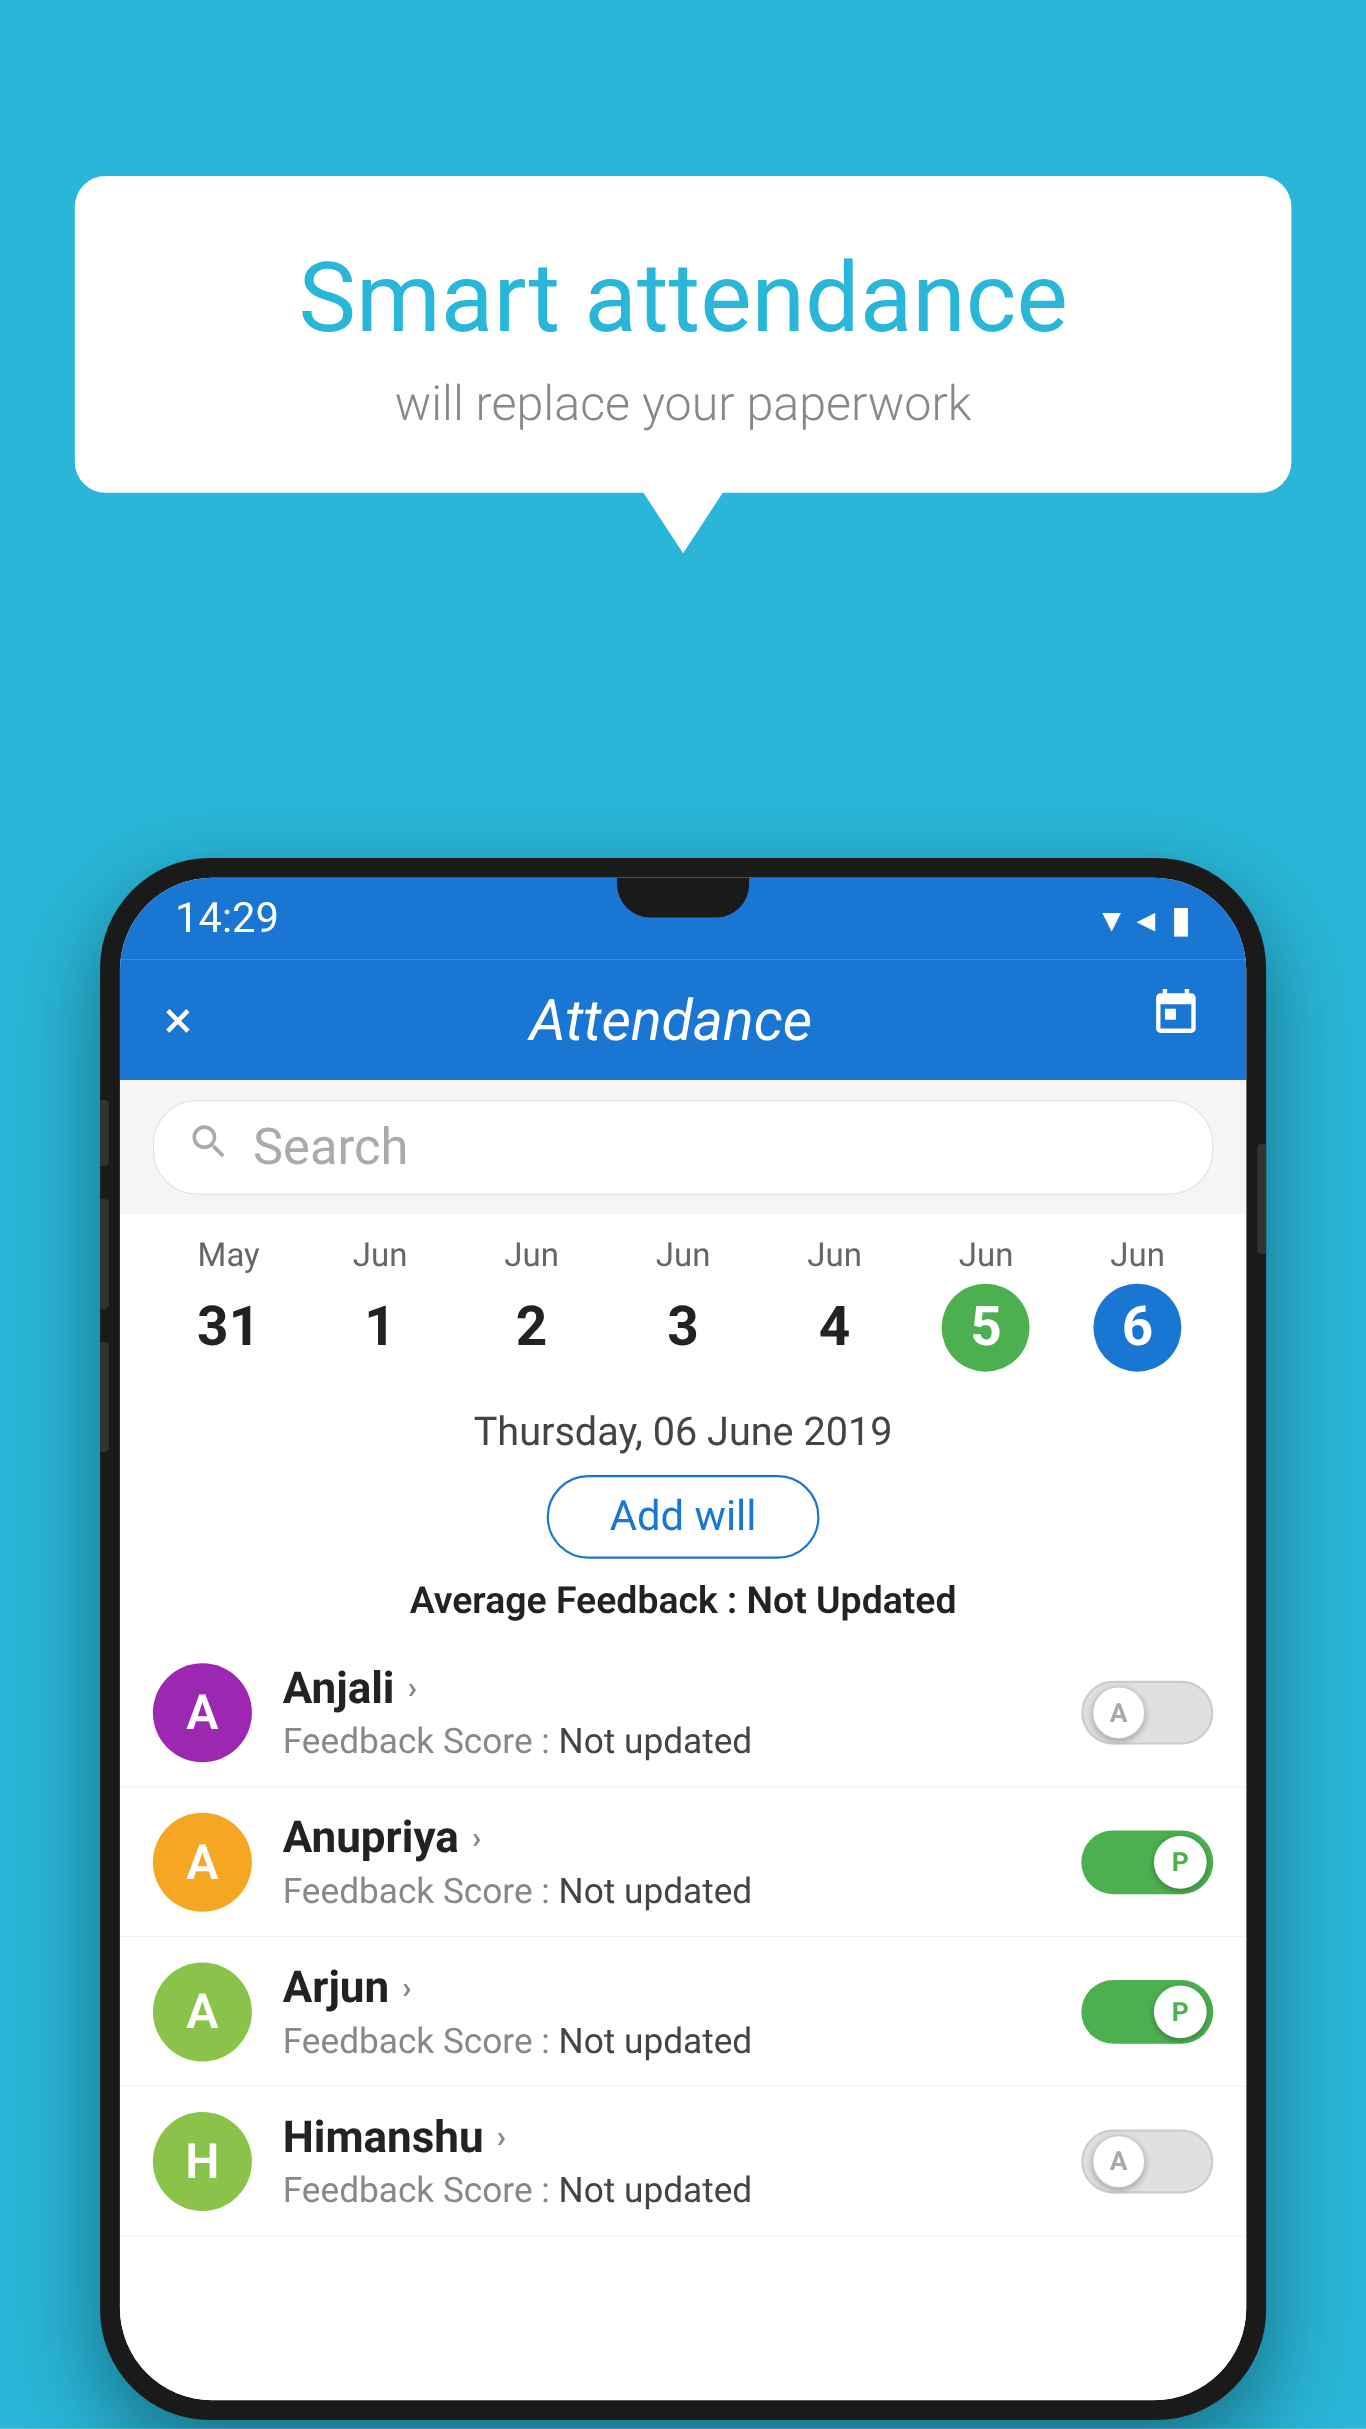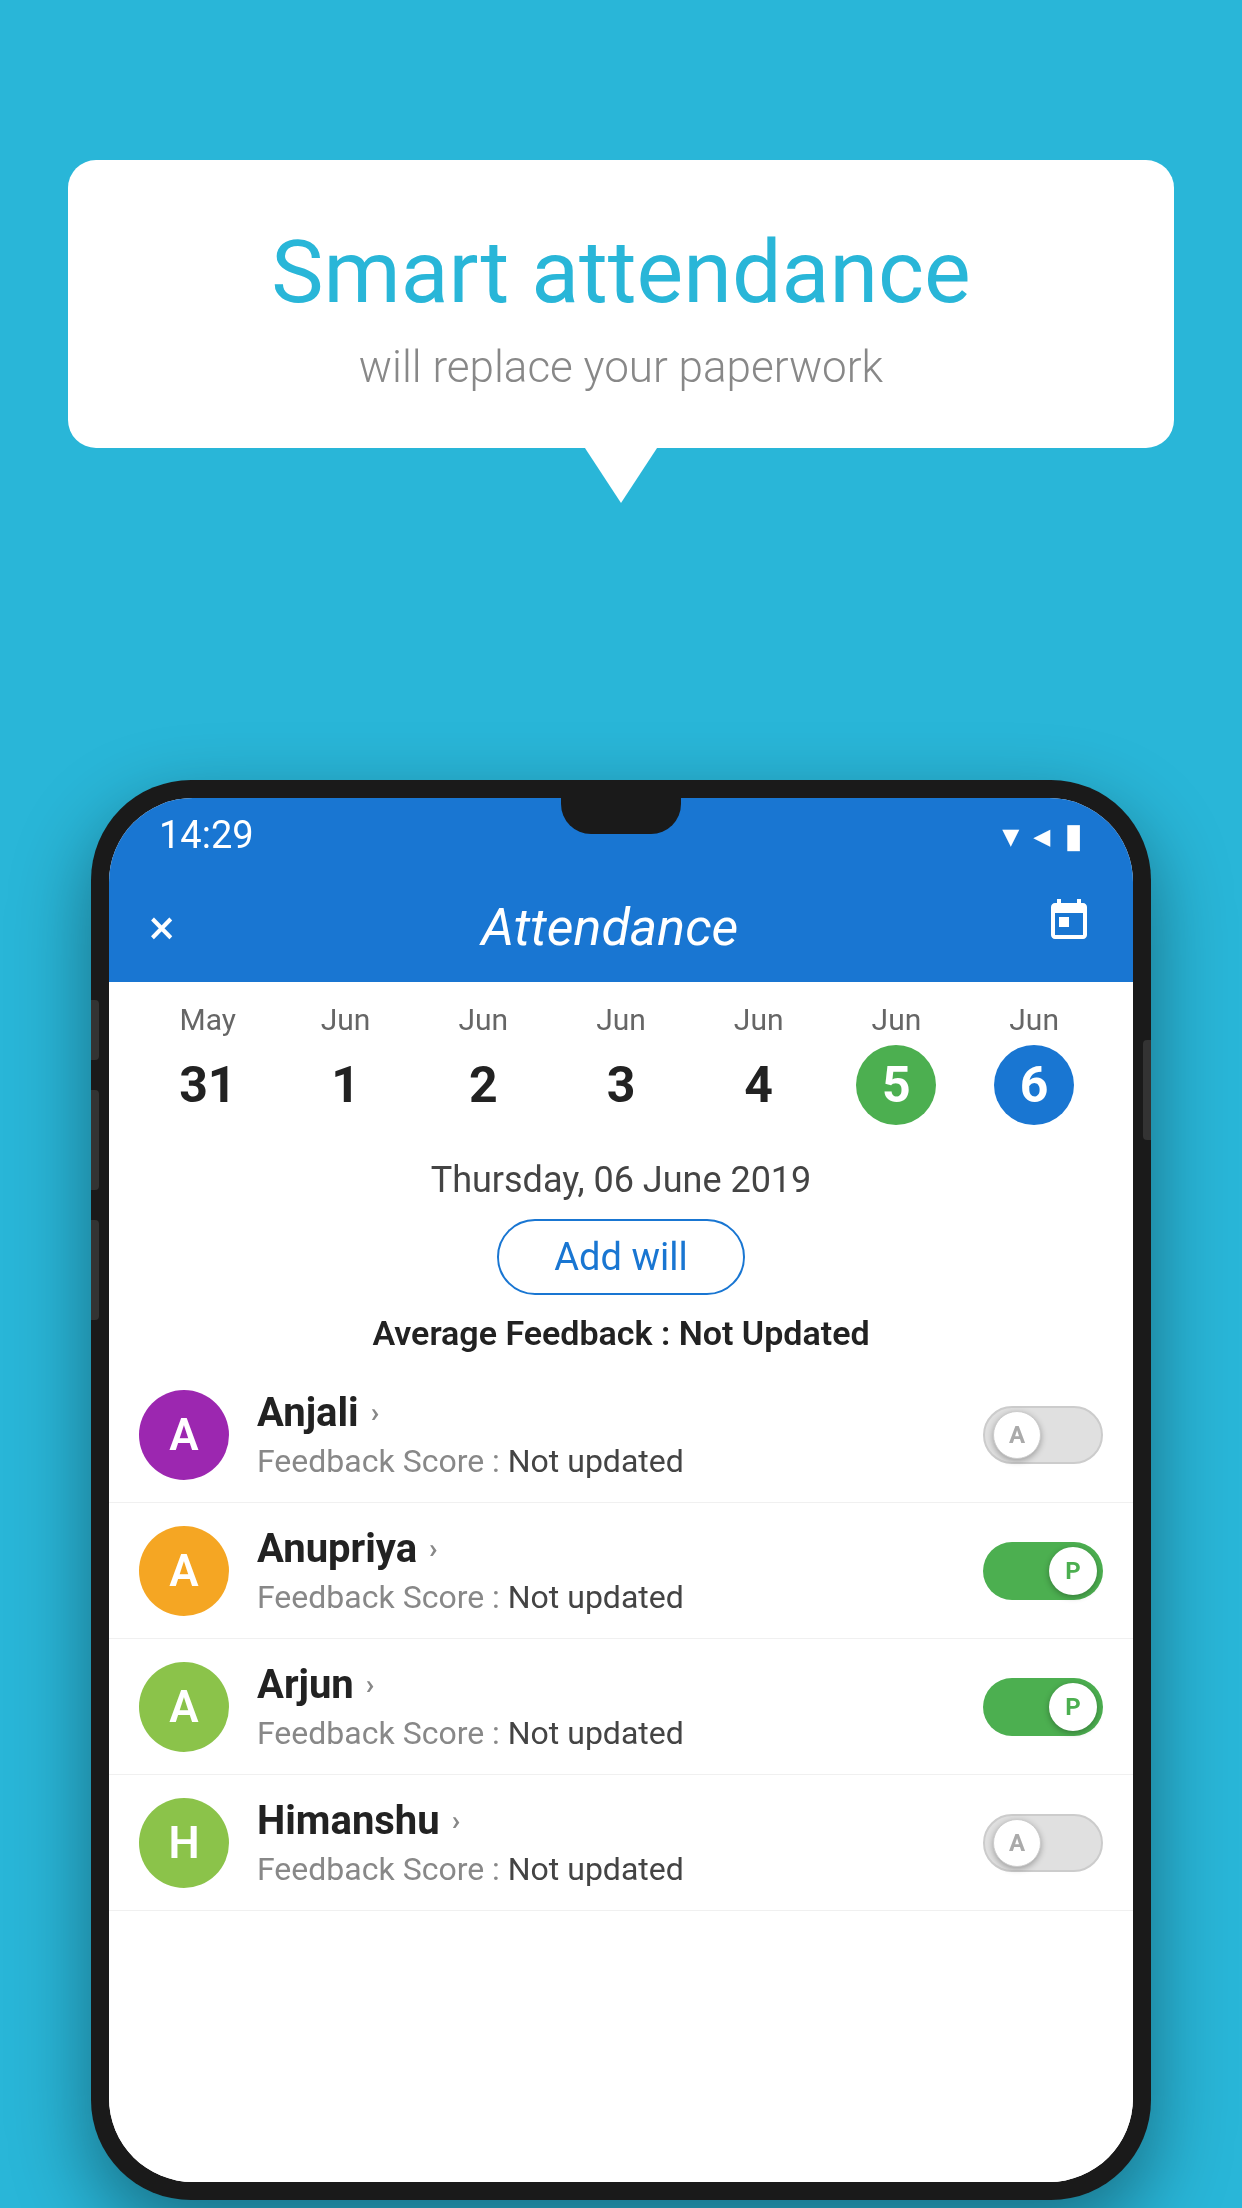--- a/index.html
+++ b/index.html
@@ -151,21 +151,20 @@
       color: #aaa;
     }
 
     
     .calendar-strip {
       display: flex;
       align-items: center;
       padding: 20px 30px 14px;
       gap: 0;
       background: white;
-      justify-content: flex-end;
     }
     .cal-day {
       flex: 1;
       text-align: center;
       cursor: pointer;
     }
     .cal-month {
       font-size: 30px;
       color: #666;
       margin-bottom: 8px;
@@ -398,20 +397,30 @@
       <span class="app-bar-title">Attendance</span>
       <span class="app-bar-icon">
         <svg width="48" height="48" viewBox="0 0 24 24" fill="white">
           <path d="M19 3h-1V1h-2v2H8V1H6v2H5c-1.1 0-2 .9-2 2v14c0 1.1.9 2 2 2h14c1.1 0 2-.9 2-2V5c0-1.1-.9-2-2-2zm0 16H5V8h14v11zM7 10h5v5H7z"></path>
         </svg>
       </span>
     </div>
 
     <div class="content-area">
 
+      <div class="search-bar-container">
+        <div class="search-bar">
+          <span class="search-icon">
+            <svg width="40" height="40" viewBox="0 0 24 24" fill="#aaa">
+              <path d="M15.5 14h-.79l-.28-.27A6.471 6.471 0 0 0 16 9.5 6.5 6.5 0 1 0 9.5 16c1.61 0 3.09-.59 4.23-1.57l.27.28v.79l5 4.99L20.49 19l-4.99-5zm-6 0C7.01 14 5 11.99 5 9.5S7.01 5 9.5 5 14 7.01 14 9.5 11.99 14 9.5 14z"></path>
+            </svg>
+          </span>
+          <span class="search-text">Search</span>
+        </div>
+      </div>
 
       <div class="calendar-strip">
 
       <div class="cal-day">
             <div class="cal-month">May</div>
             <div class="cal-date">31</div>
           </div>
           <div class="cal-day">
             <div class="cal-month">Jun</div>
             <div class="cal-date">1</div>

